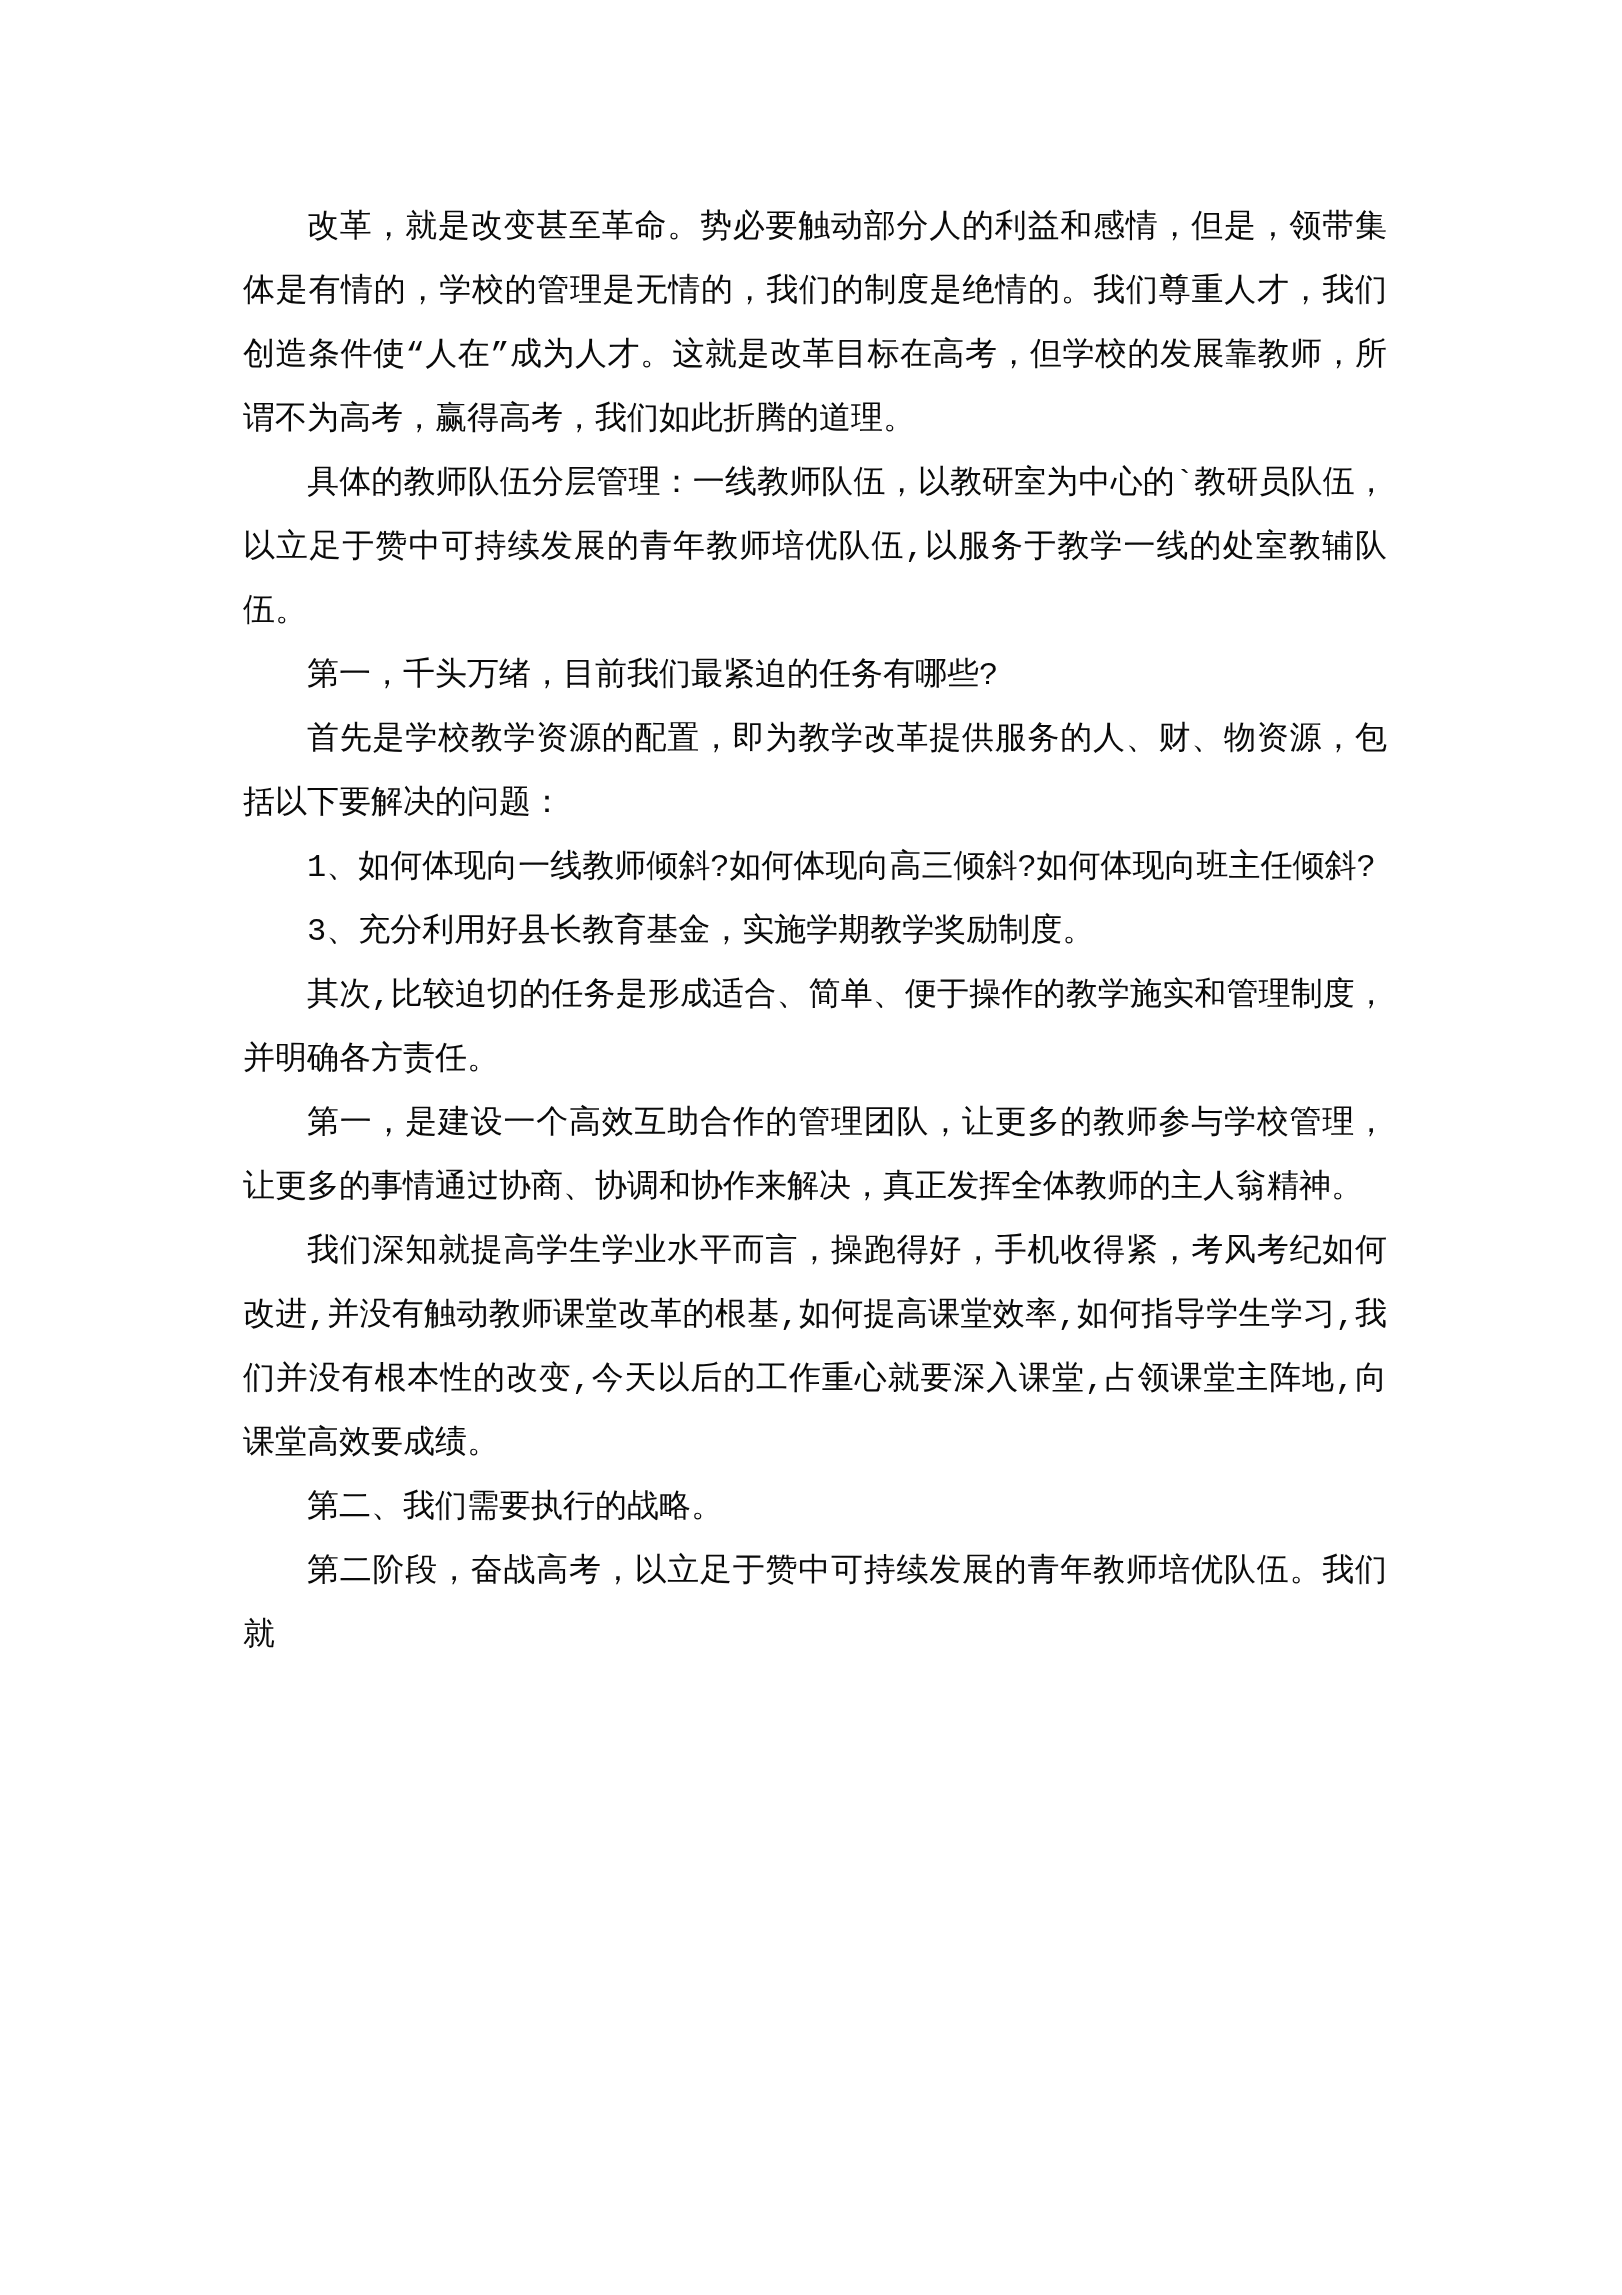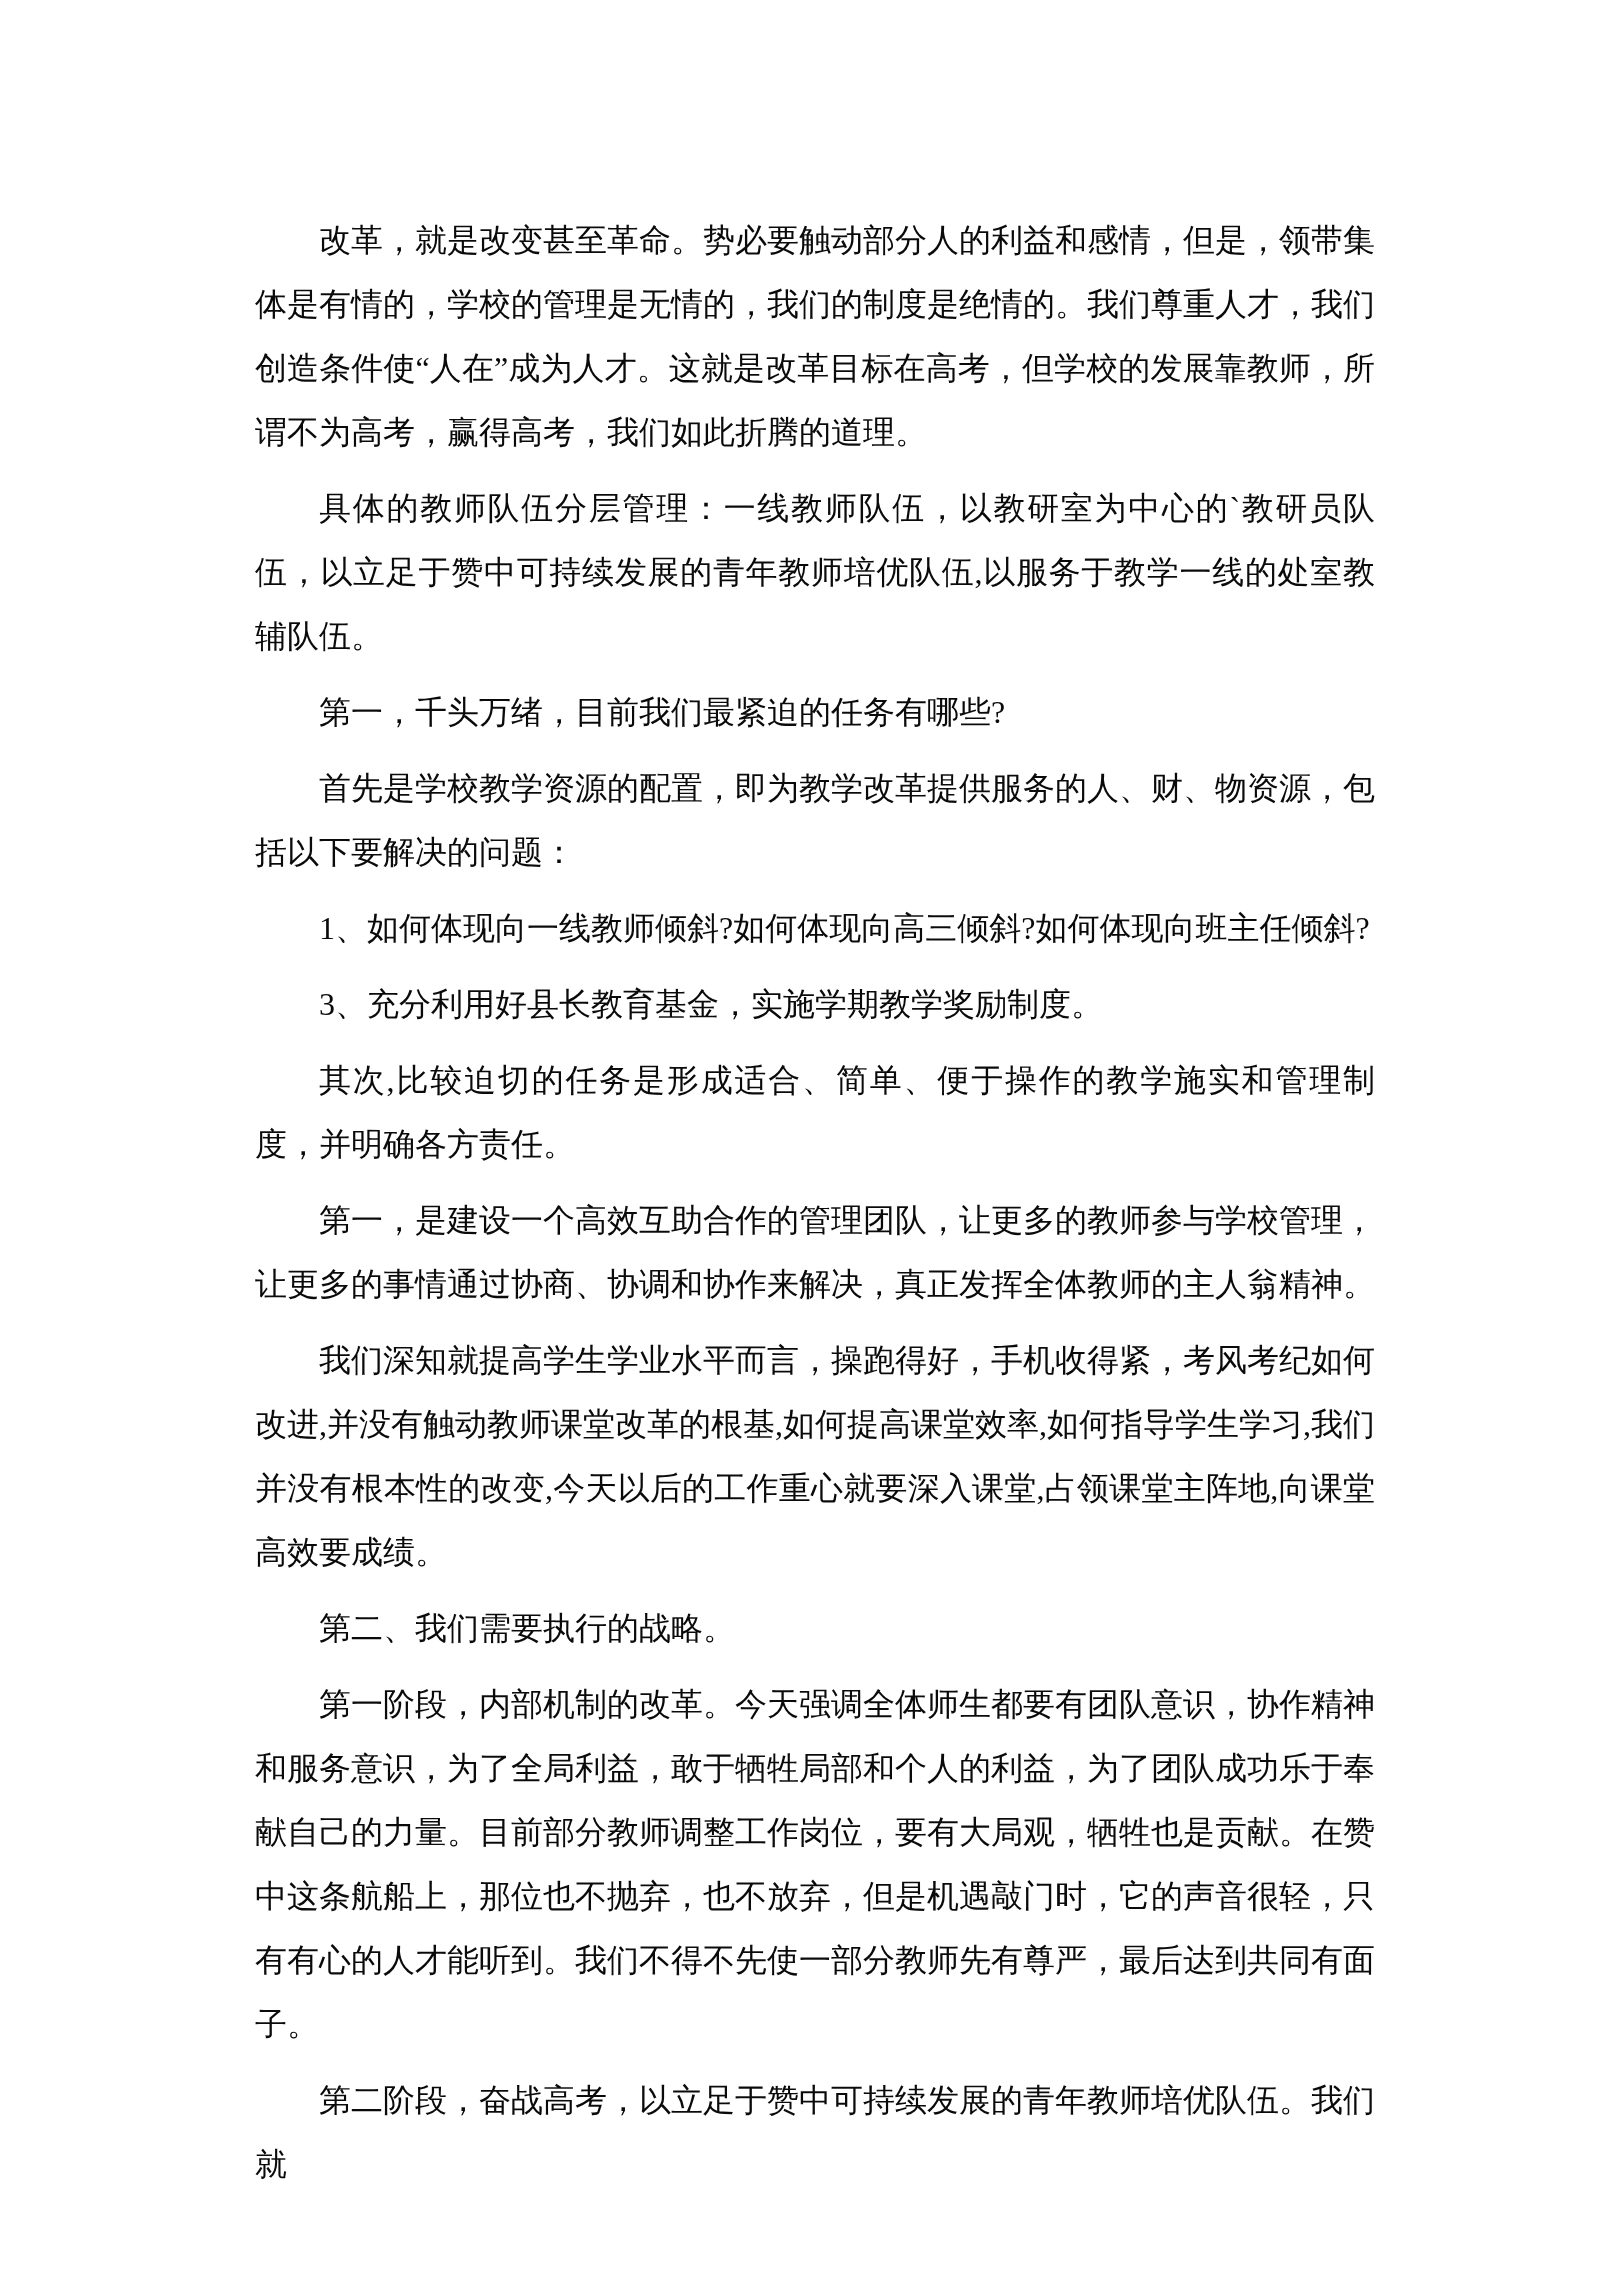--- a/index.html
+++ b/index.html
@@ -20,38 +20,38 @@
     top: 196px;
     width: 1144px;
     font-family: "Liberation Serif", "DejaVu Serif", serif;
     font-size: 32px;
     line-height: 2.0;
     color: #0a0a0a;
     text-align: justify;
     letter-spacing: 0px;
   }
   .content p {
-    margin: 12px;
+    margin: 0;
     padding: 0;
     text-indent: 2em;
     word-break: break-all;
+    font-family: Liberation Mono, monospace;
   }
 </style>
 </head>
 <body>
 
 <div class="page">
   <div class="content">
     <p>改革，就是改变甚至革命。势必要触动部分人的利益和感情，但是，领带集体是有情的，学校的管理是无情的，我们的制度是绝情的。我们尊重人才，我们创造条件使“人在”成为人才。这就是改革目标在高考，但学校的发展靠教师，所谓不为高考，赢得高考，我们如此折腾的道理。</p>
     <p>具体的教师队伍分层管理：一线教师队伍，以教研室为中心的`教研员队伍，以立足于赞中可持续发展的青年教师培优队伍,以服务于教学一线的处室教辅队伍。</p>
     <p>第一，千头万绪，目前我们最紧迫的任务有哪些?</p>
     <p>首先是学校教学资源的配置，即为教学改革提供服务的人、财、物资源，包括以下要解决的问题：</p>
     <p>1、如何体现向一线教师倾斜?如何体现向高三倾斜?如何体现向班主任倾斜?</p>
     <p>3、充分利用好县长教育基金，实施学期教学奖励制度。</p>
     <p>其次,比较迫切的任务是形成适合、简单、便于操作的教学施实和管理制度，并明确各方责任。</p>
     <p>第一，是建设一个高效互助合作的管理团队，让更多的教师参与学校管理，让更多的事情通过协商、协调和协作来解决，真正发挥全体教师的主人翁精神。</p>
     <p>我们深知就提高学生学业水平而言，操跑得好，手机收得紧，考风考纪如何改进,并没有触动教师课堂改革的根基,如何提高课堂效率,如何指导学生学习,我们并没有根本性的改变,今天以后的工作重心就要深入课堂,占领课堂主阵地,向课堂高效要成绩。</p>
     <p>第二、我们需要执行的战略。</p>
-    <p>第一阶段，内部机制的改革。今天强调全体师生都要有团队意识，协作精神和服务意识，为了全局利益，敢于牺牲局部和个人的利益，为了团队成功乐于奉献自己的力量。目前部分教师调整工作岗位，要有大局观，牺牲也是贡献。在赞中这条航船上，那位也不抛弃，也不放弃，但是机遇敲门时，它的声音很轻，只有有心的人才能听到。我们不得不先使一部分教师先有尊严，最后达到共同有面子。</p>
     <p>第二阶段，奋战高考，以立足于赞中可持续发展的青年教师培优队伍。我们就</p>
   </div>
 </div>
 
 
 </body></html>

